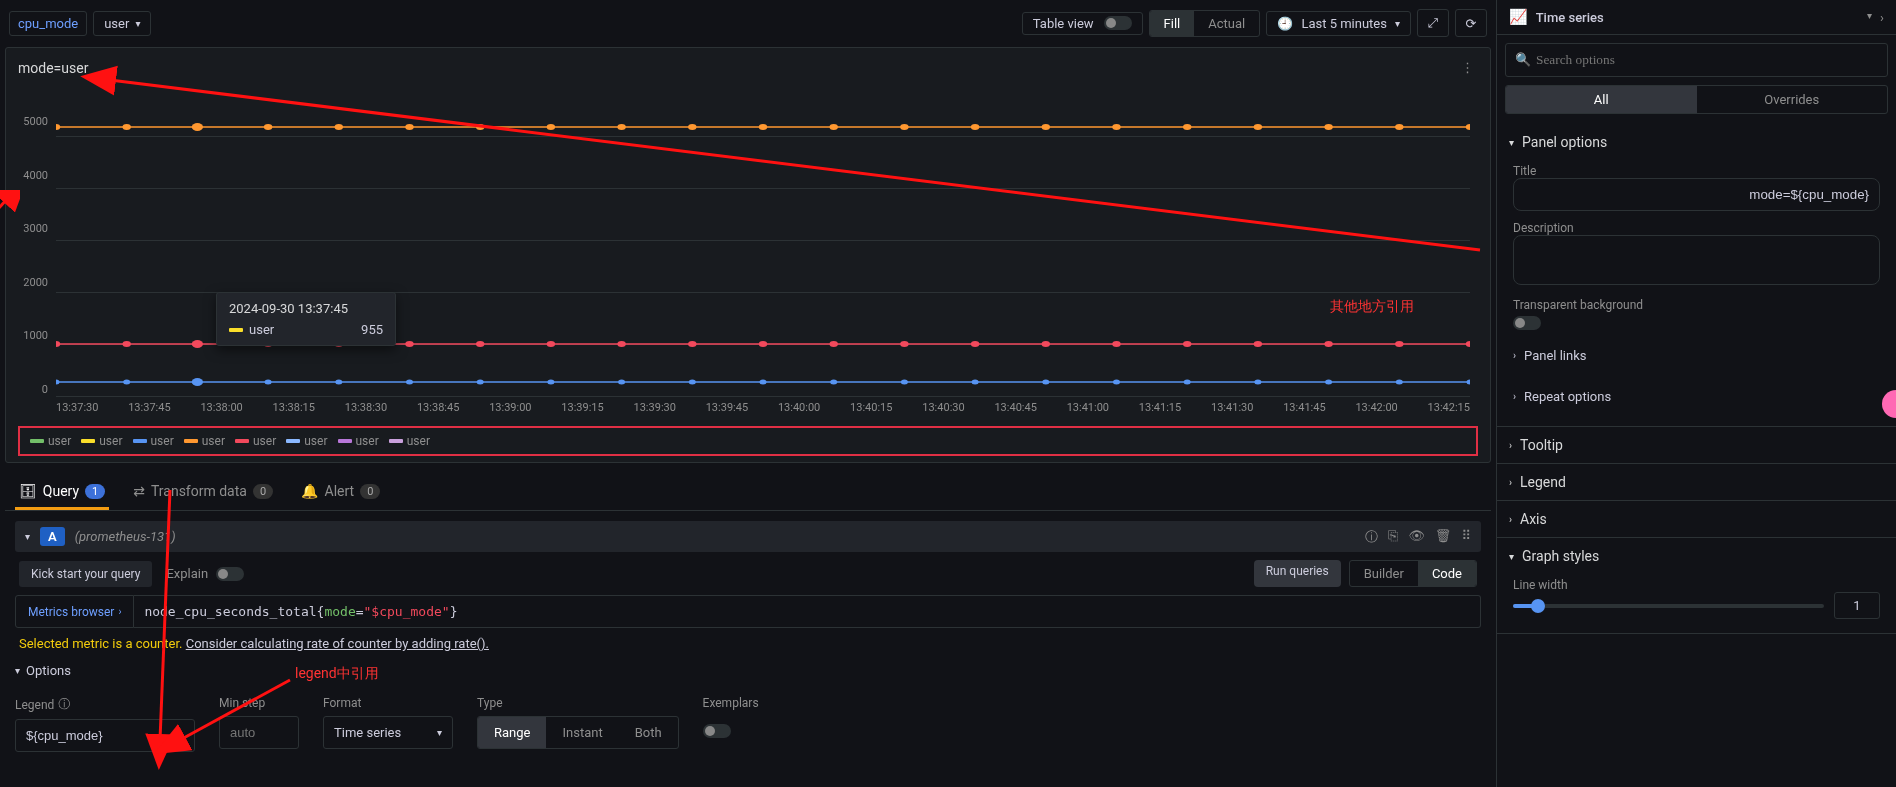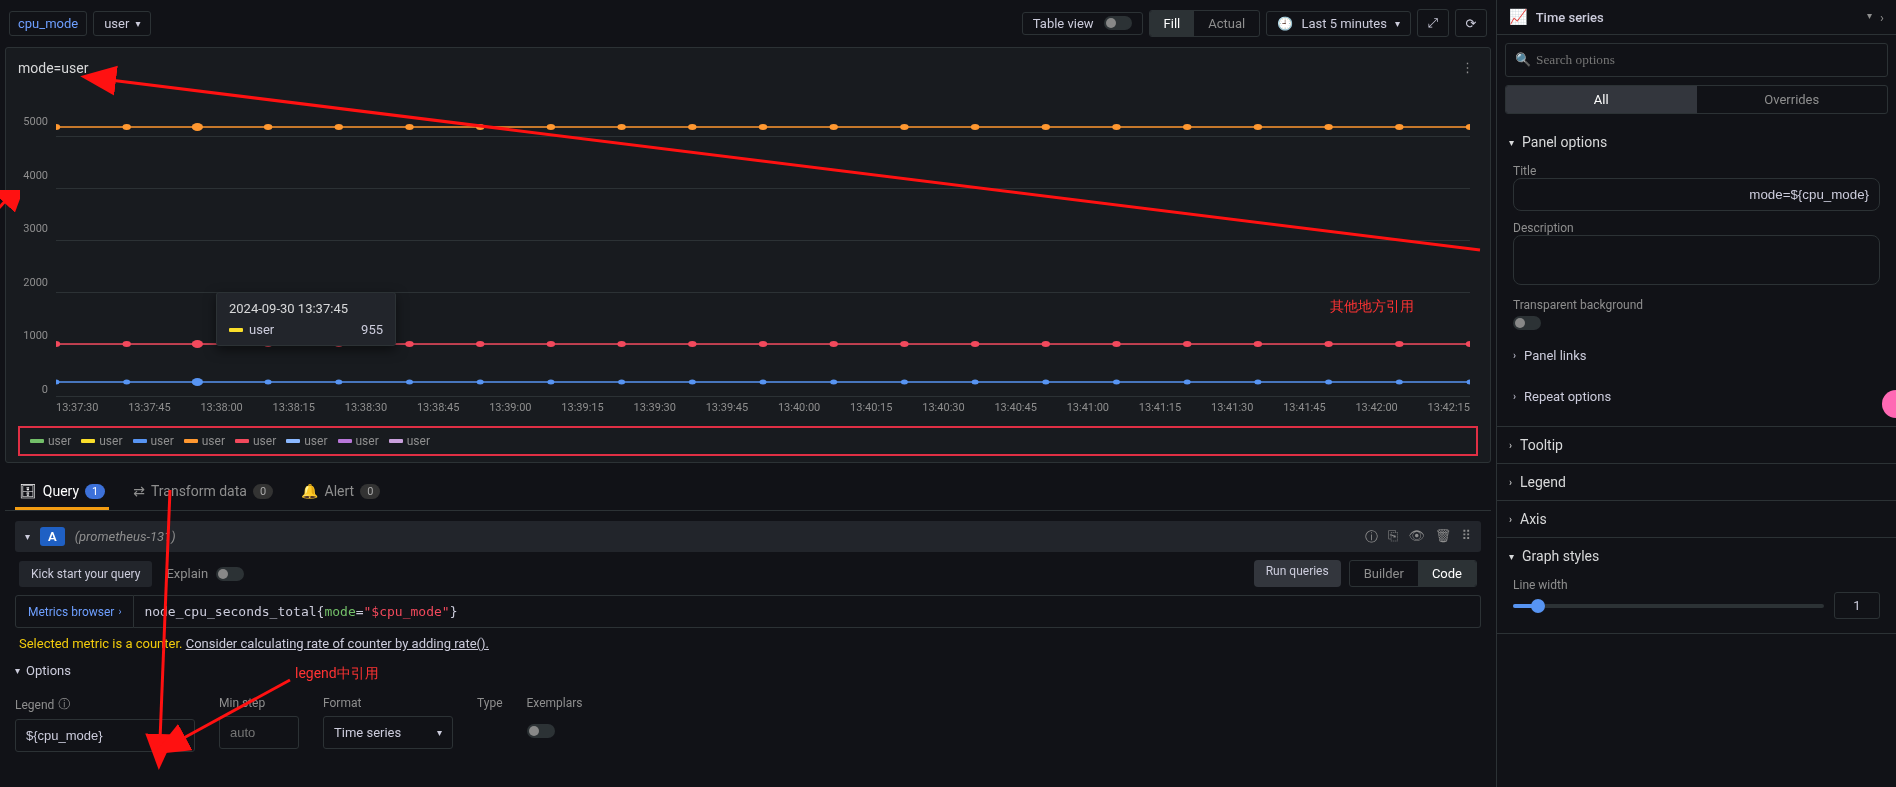--- a/index.html
+++ b/index.html
@@ -413,20 +413,25 @@
       </div>
       <div class="opt-col">
         <div class="opt-label">Format</div>
         <div class="opt-select">
           <span>Time series</span>
           <span class="chev">▾</span>
         </div>
       </div>
       <div class="opt-col">
         <div class="opt-label">Type</div>
+        <div class="radio-seg">
+          <div class="active">Range</div>
+          <div>Instant</div>
+          <div>Both</div>
+        </div>
       </div>
       <div class="opt-col">
         <div class="opt-label">Exemplars</div>
         <div class="switch" style="margin-top:8px"></div>
       </div>
     </div>
   </div>
 
   <svg class="arrow-svg" style="left:0;top:0;width:100%;height:100%">
     <defs>

